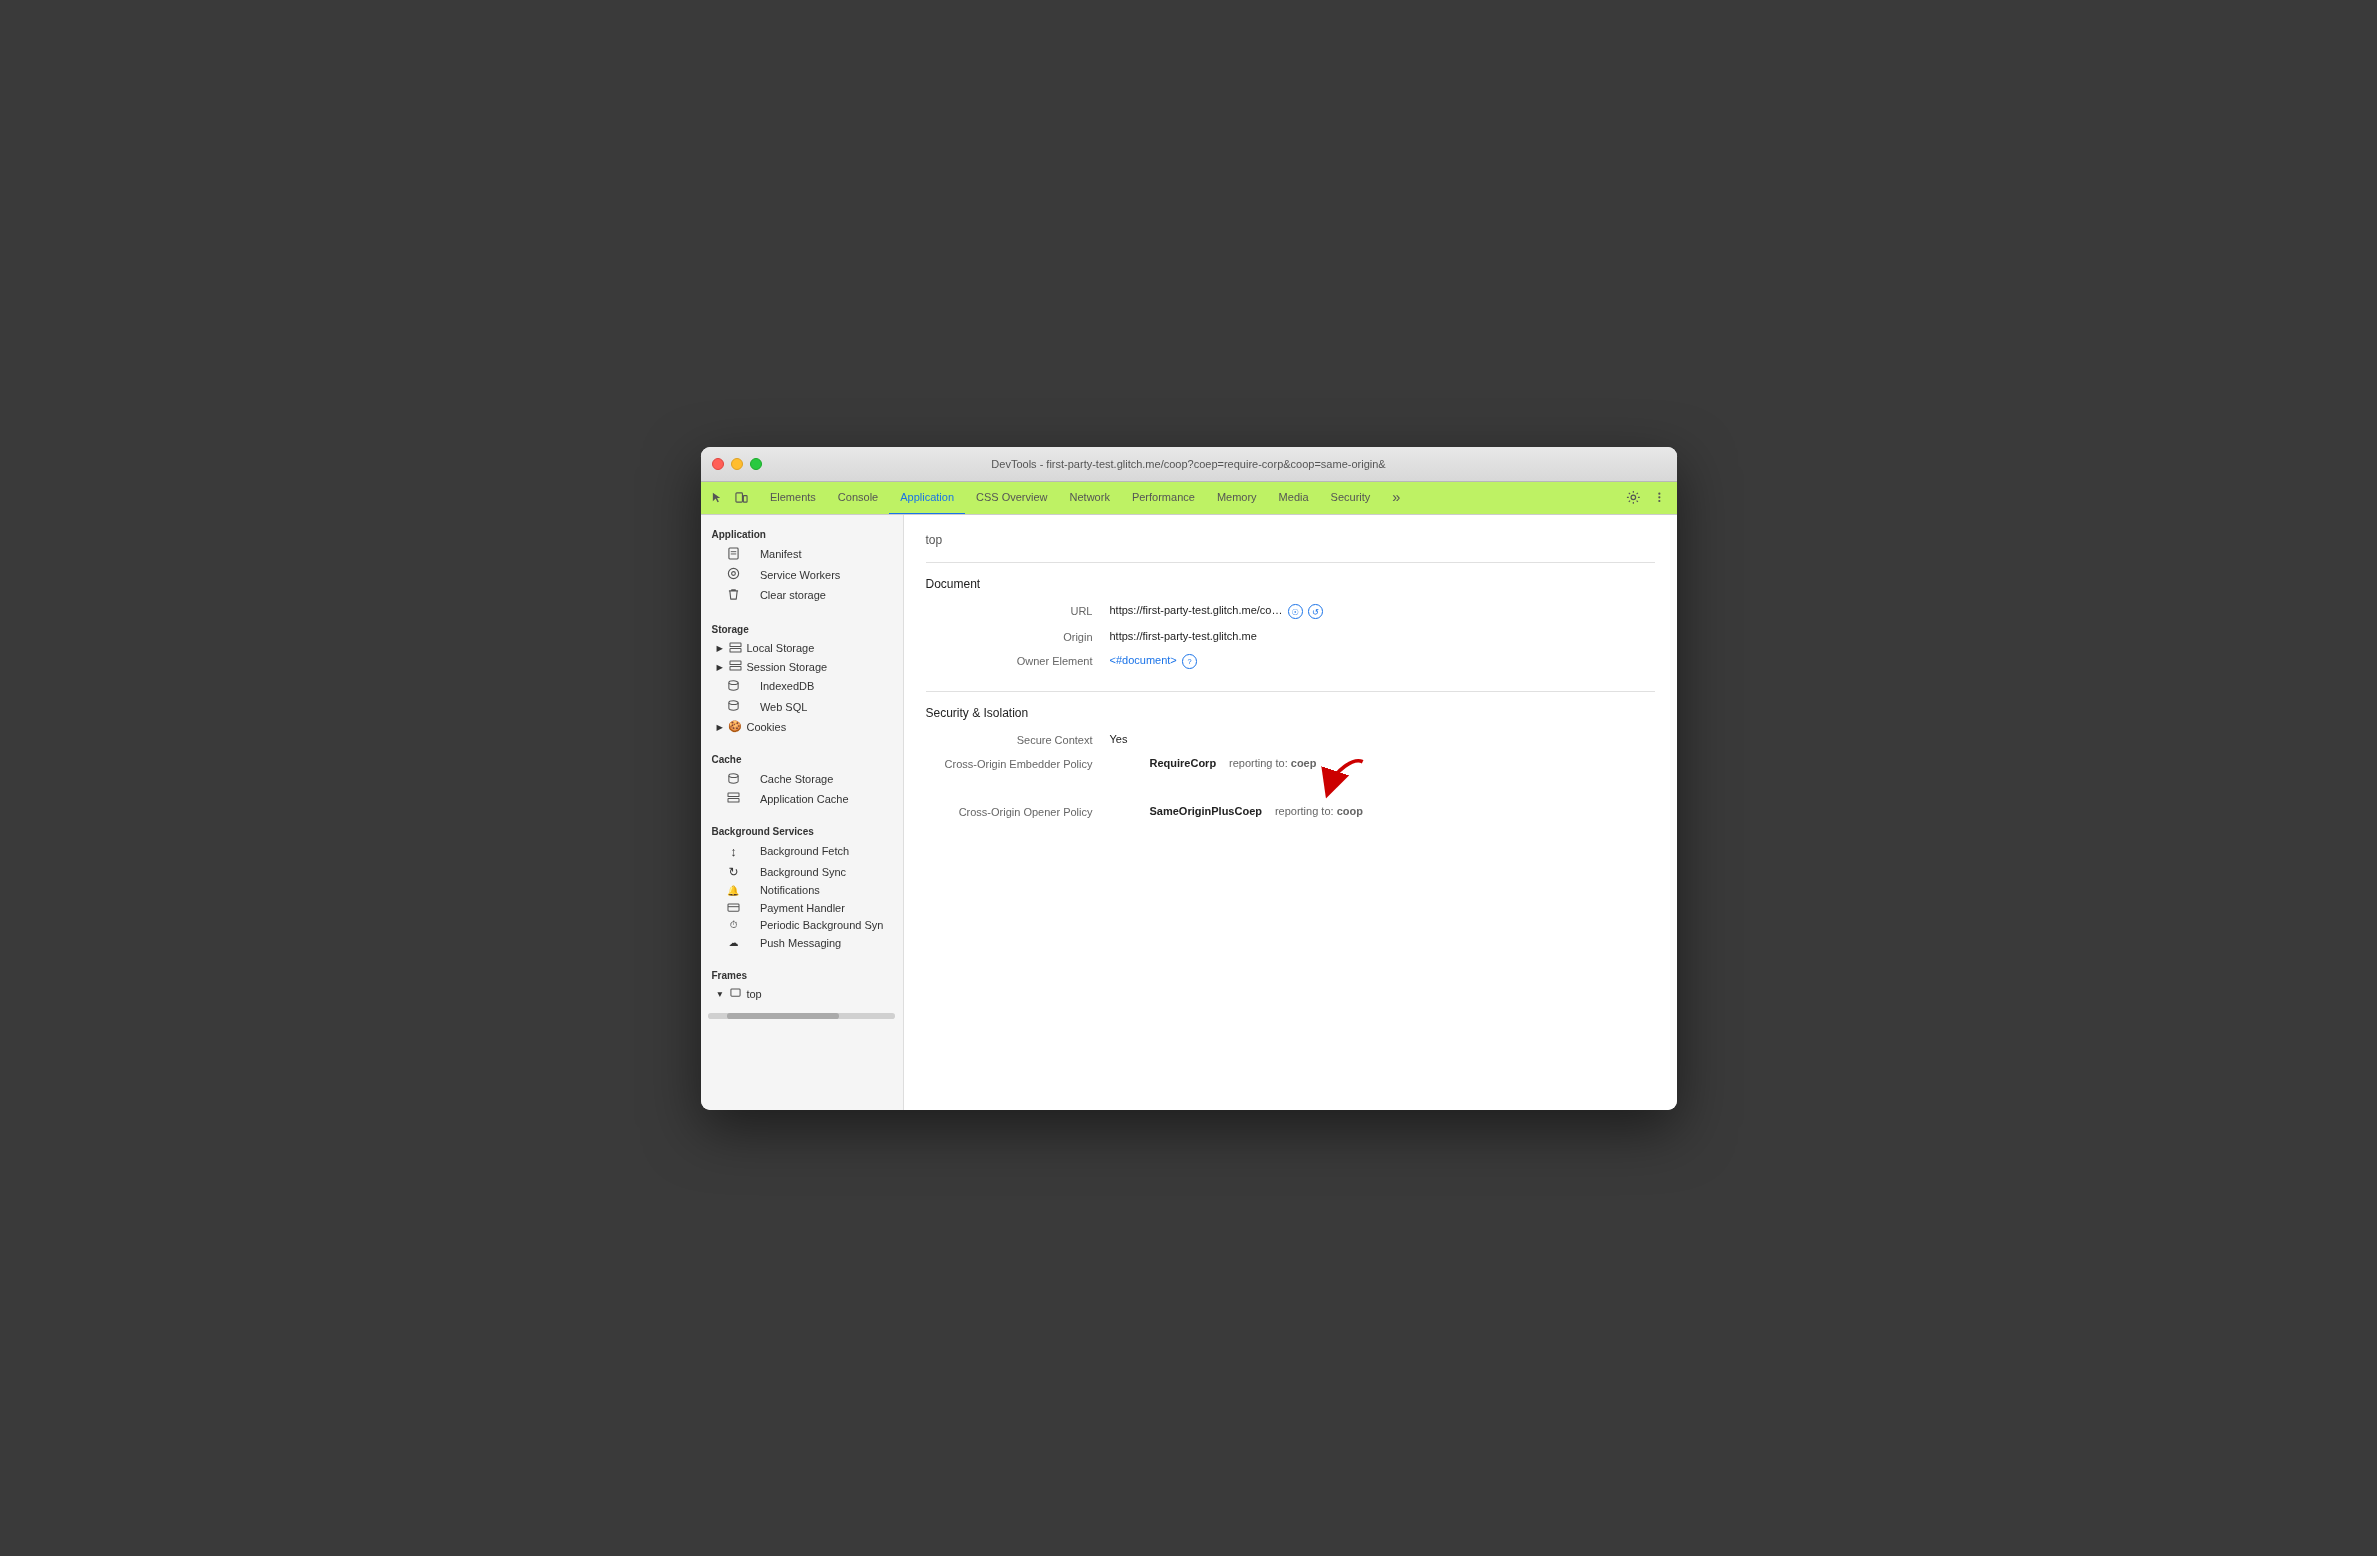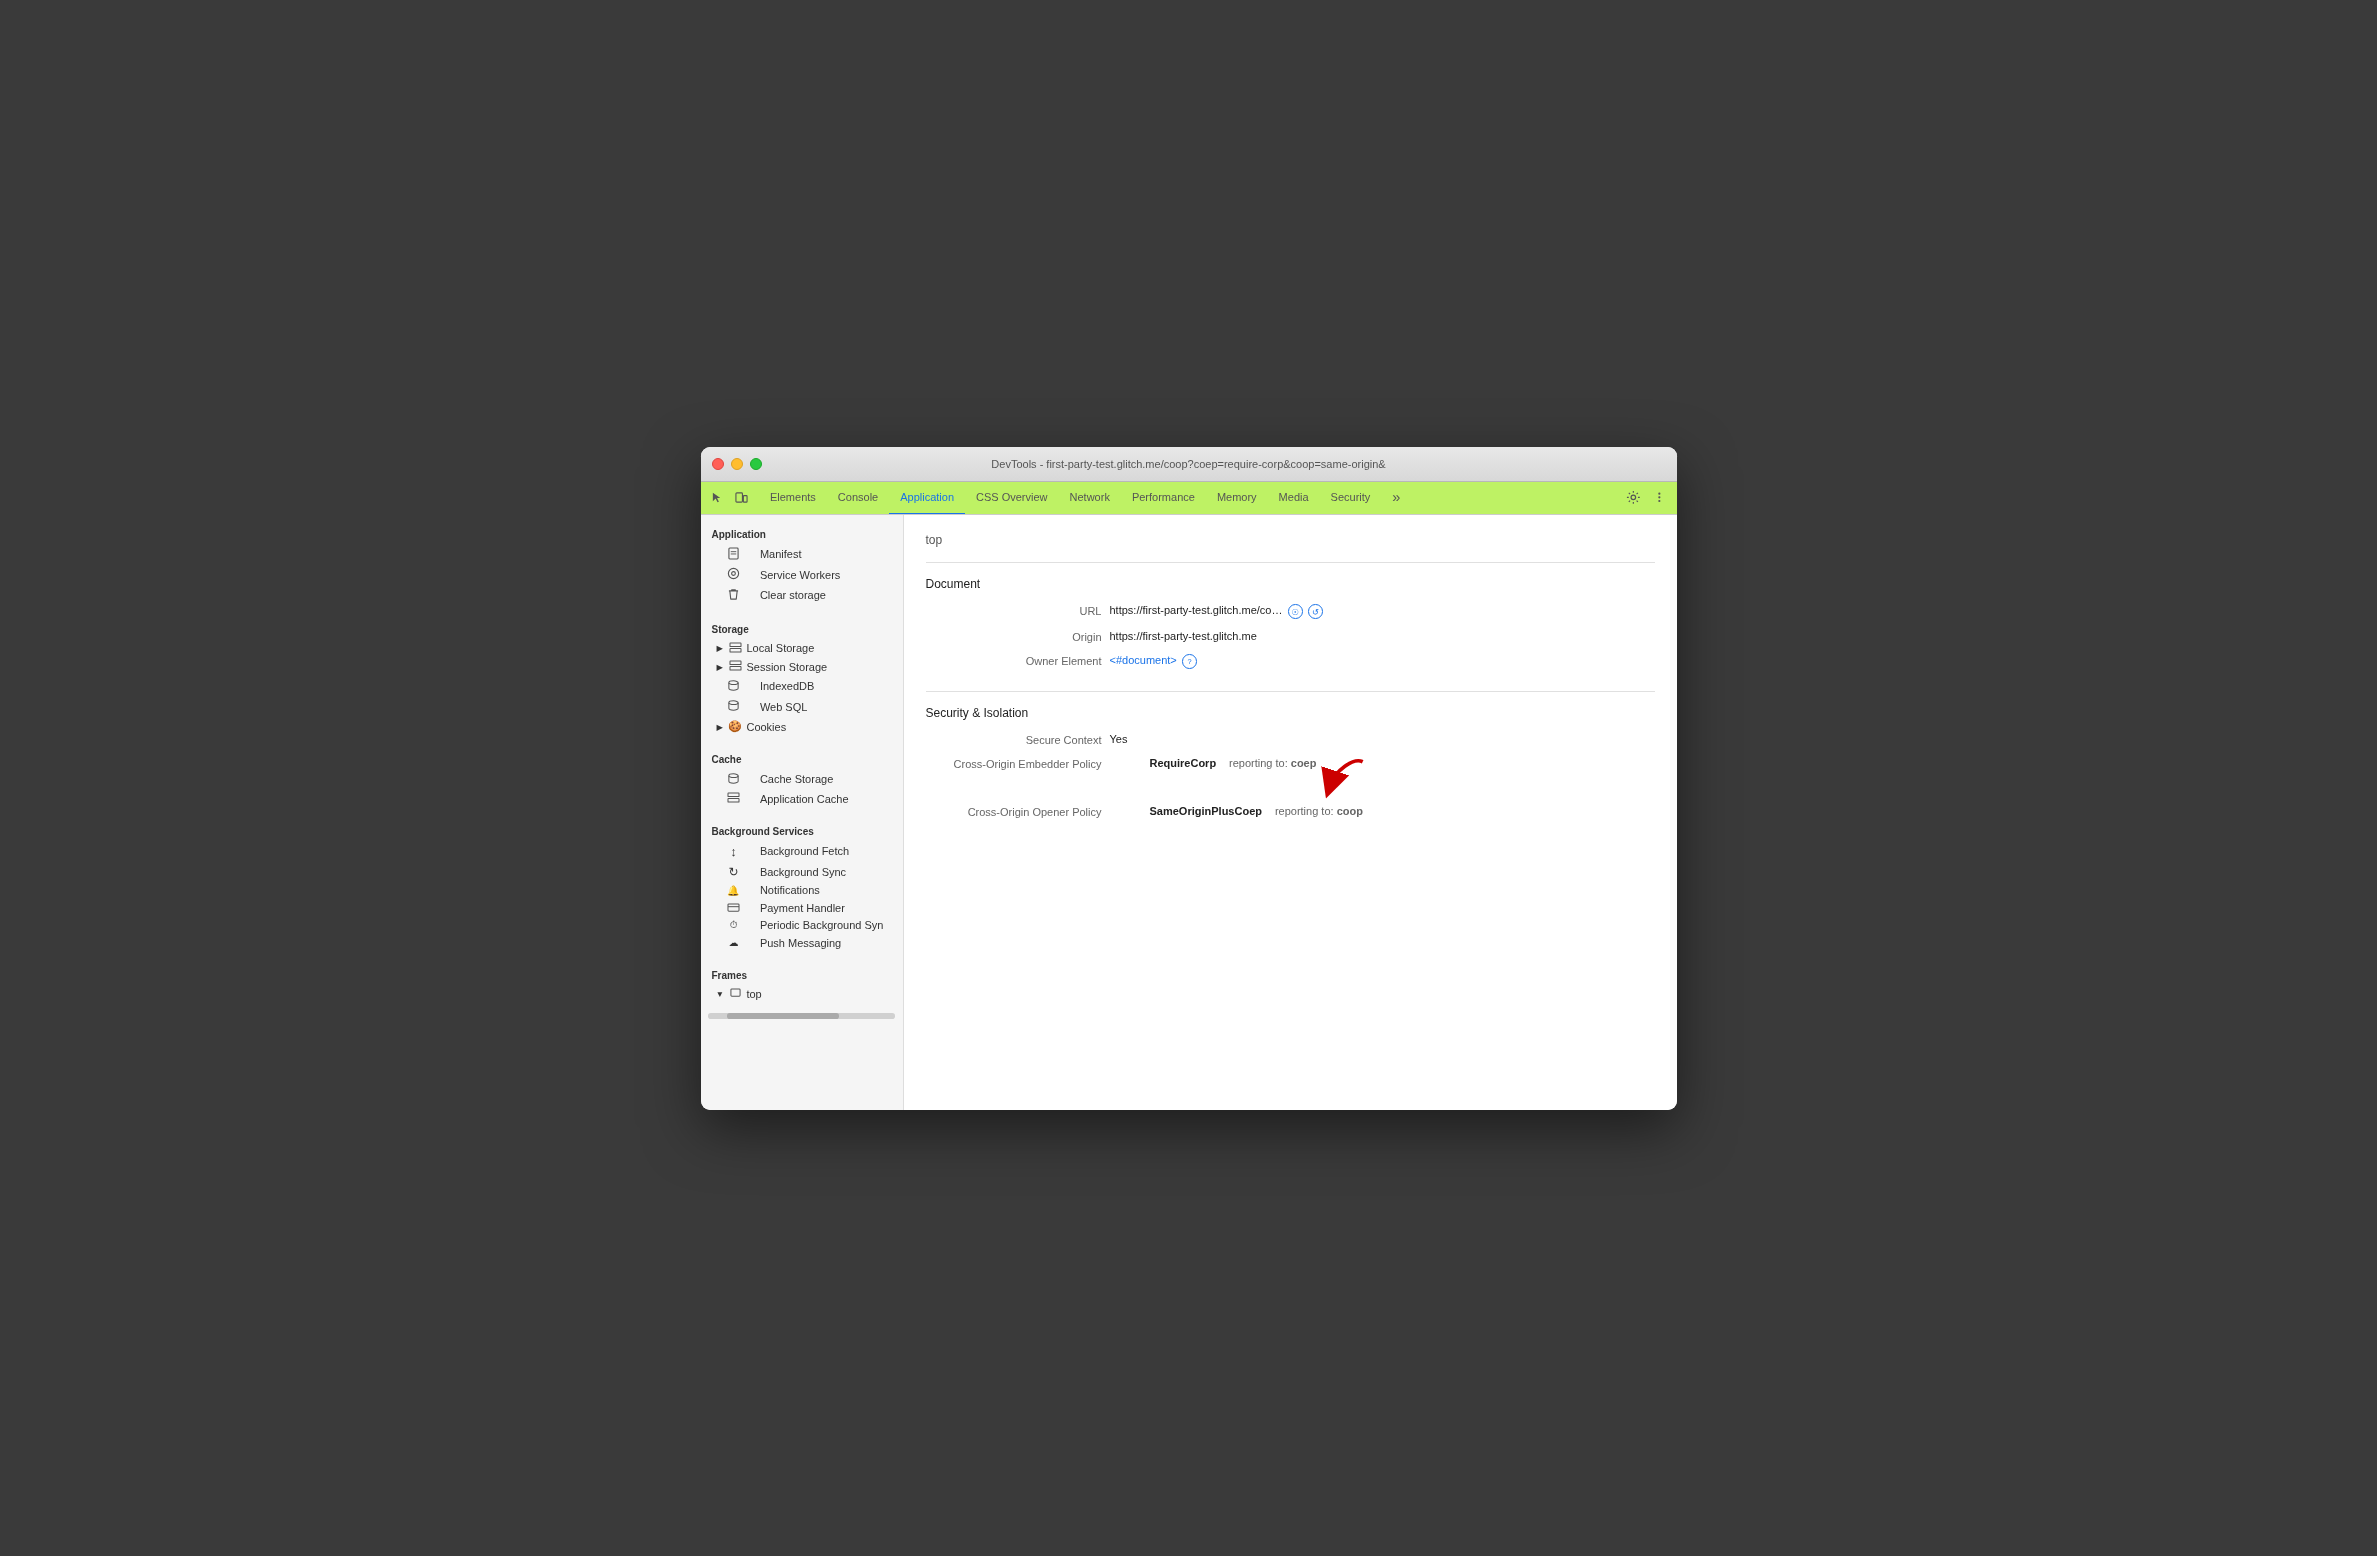--- a/index.html
+++ b/index.html
@@ -231,21 +231,21 @@
       display: flex;
       align-items: flex-start;
       margin-bottom: 11px;
     }
 
     .field-label {
       font-size: 11px;
       color: #666;
       width: 184px;
       text-align: right;
-      padding-right: 8px;
+      padding-right: 17px;
       padding-top: 0.9px;
       flex-shrink: 0;
     }
 
     .field-value {
       font-size: 11px;
       color: #222;
       display: flex;
       align-items: flex-start;
       gap: 5.5px;

